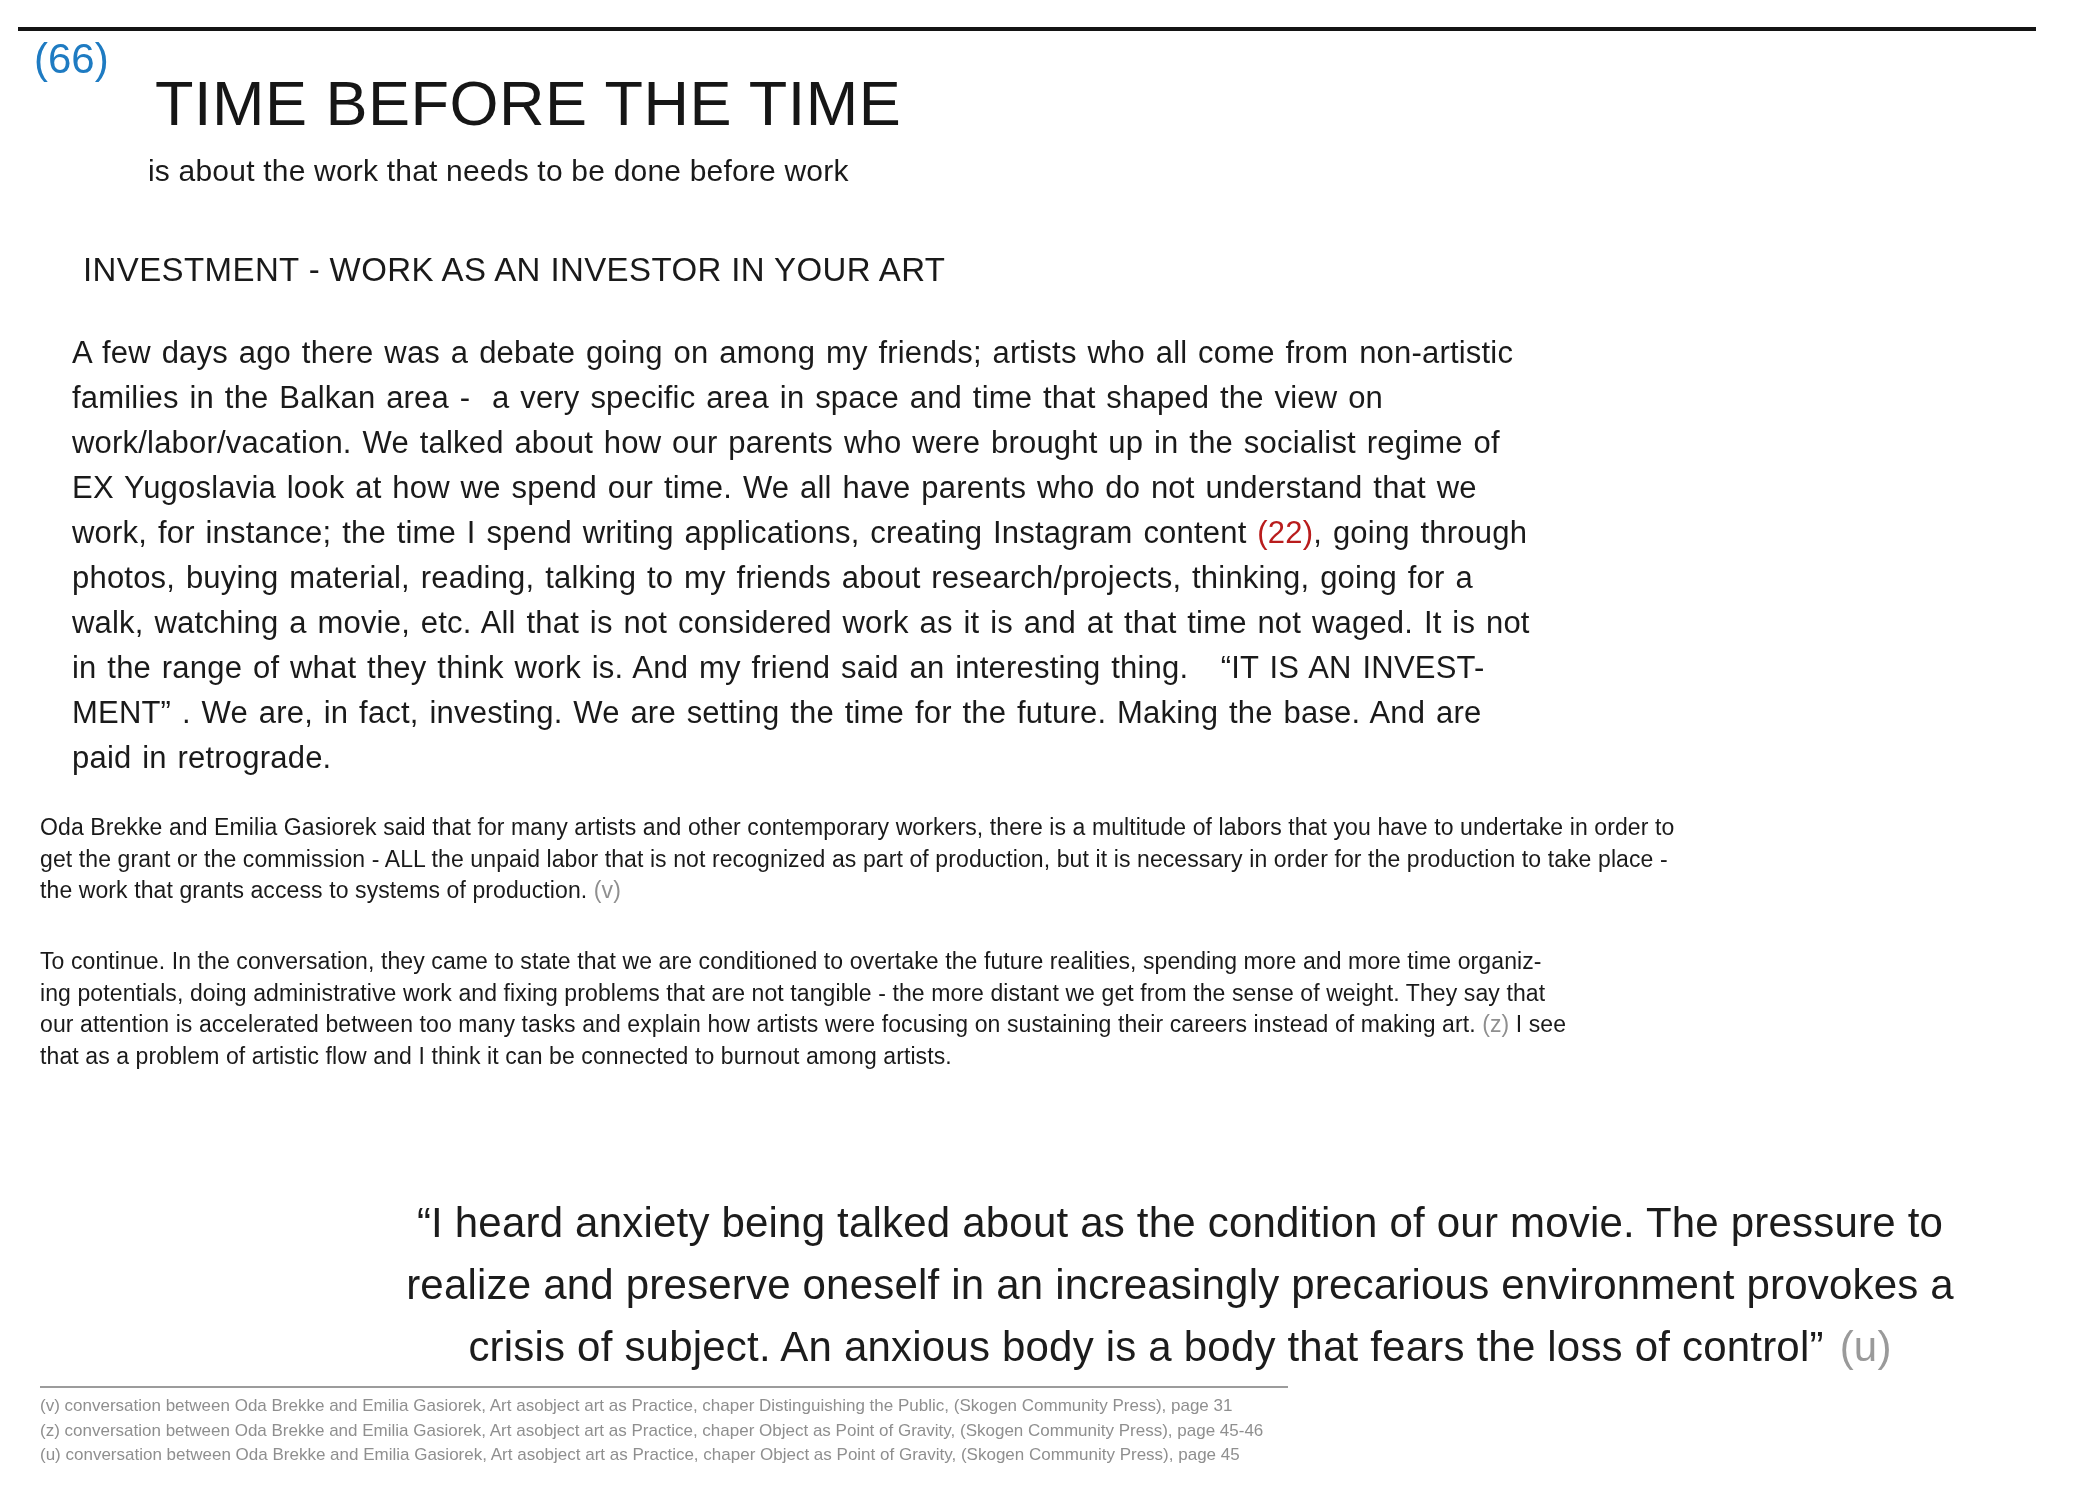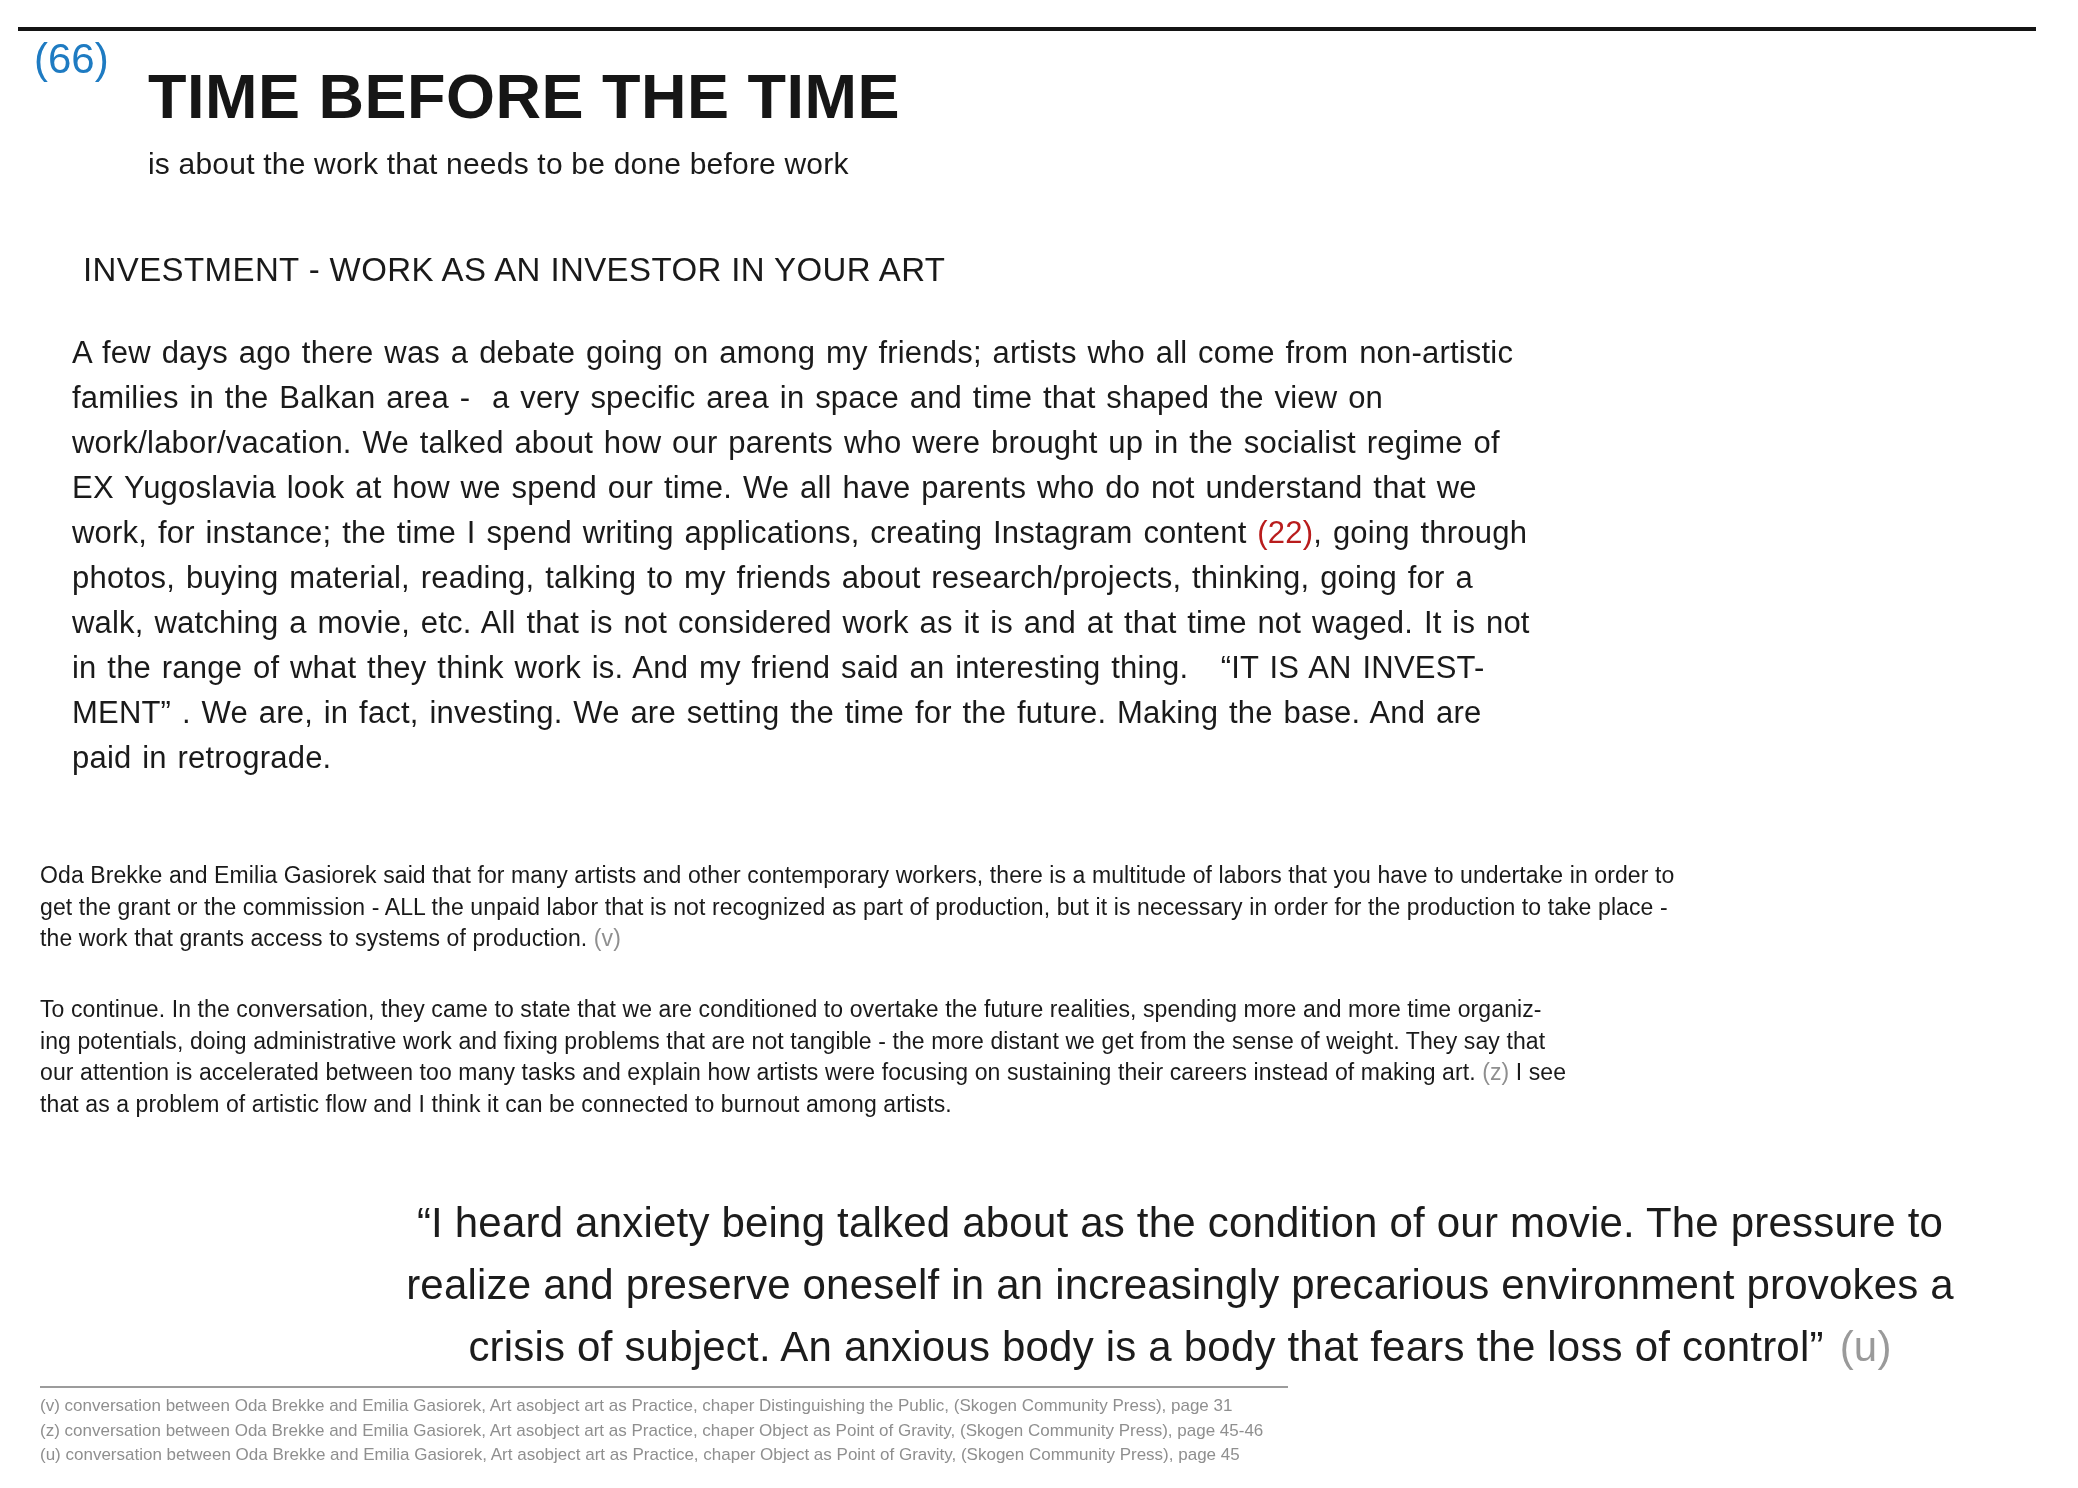--- a/index.html
+++ b/index.html
@@ -31,23 +31,23 @@
     font-size: 42px;
     line-height: 1;
     color: #1e7bc2;
   }
   .title-block {
     position: absolute;
     top: 62px;
     left: 148px;
   }
   .page-title {
-    margin: 0;
+    margin: 7px;
     font-size: 63px;
-    font-weight: 700;
+    font-weight: 400;
     letter-spacing: 0.5px;
     line-height: 1.1;
     color: #161616;
   }
   .page-subtitle {
     margin-top: 16px;
     font-size: 30px;
     letter-spacing: 0.2px;
     color: #1a1a1a;
   }
@@ -70,21 +70,20 @@
     word-spacing: 2px;
     letter-spacing: 0.2px;
   }
   .line { white-space: pre; }
   .note-paragraph {
     position: absolute;
     left: 40px;
     font-size: 23px;
     line-height: 31.5px;
     letter-spacing: 0.1px;
-    margin-top: 48px;
   }
   .note-1 { top: 812px; }
   .note-2 { top: 946px; }
   .marker-green { color: #b91c1c; text-align: center; }
   .marker-gray  { color: #8f8f8f; }
   .quote-block {
     position: absolute;
     top: 1150px;
     left: 250px;
     width: 1780px;

